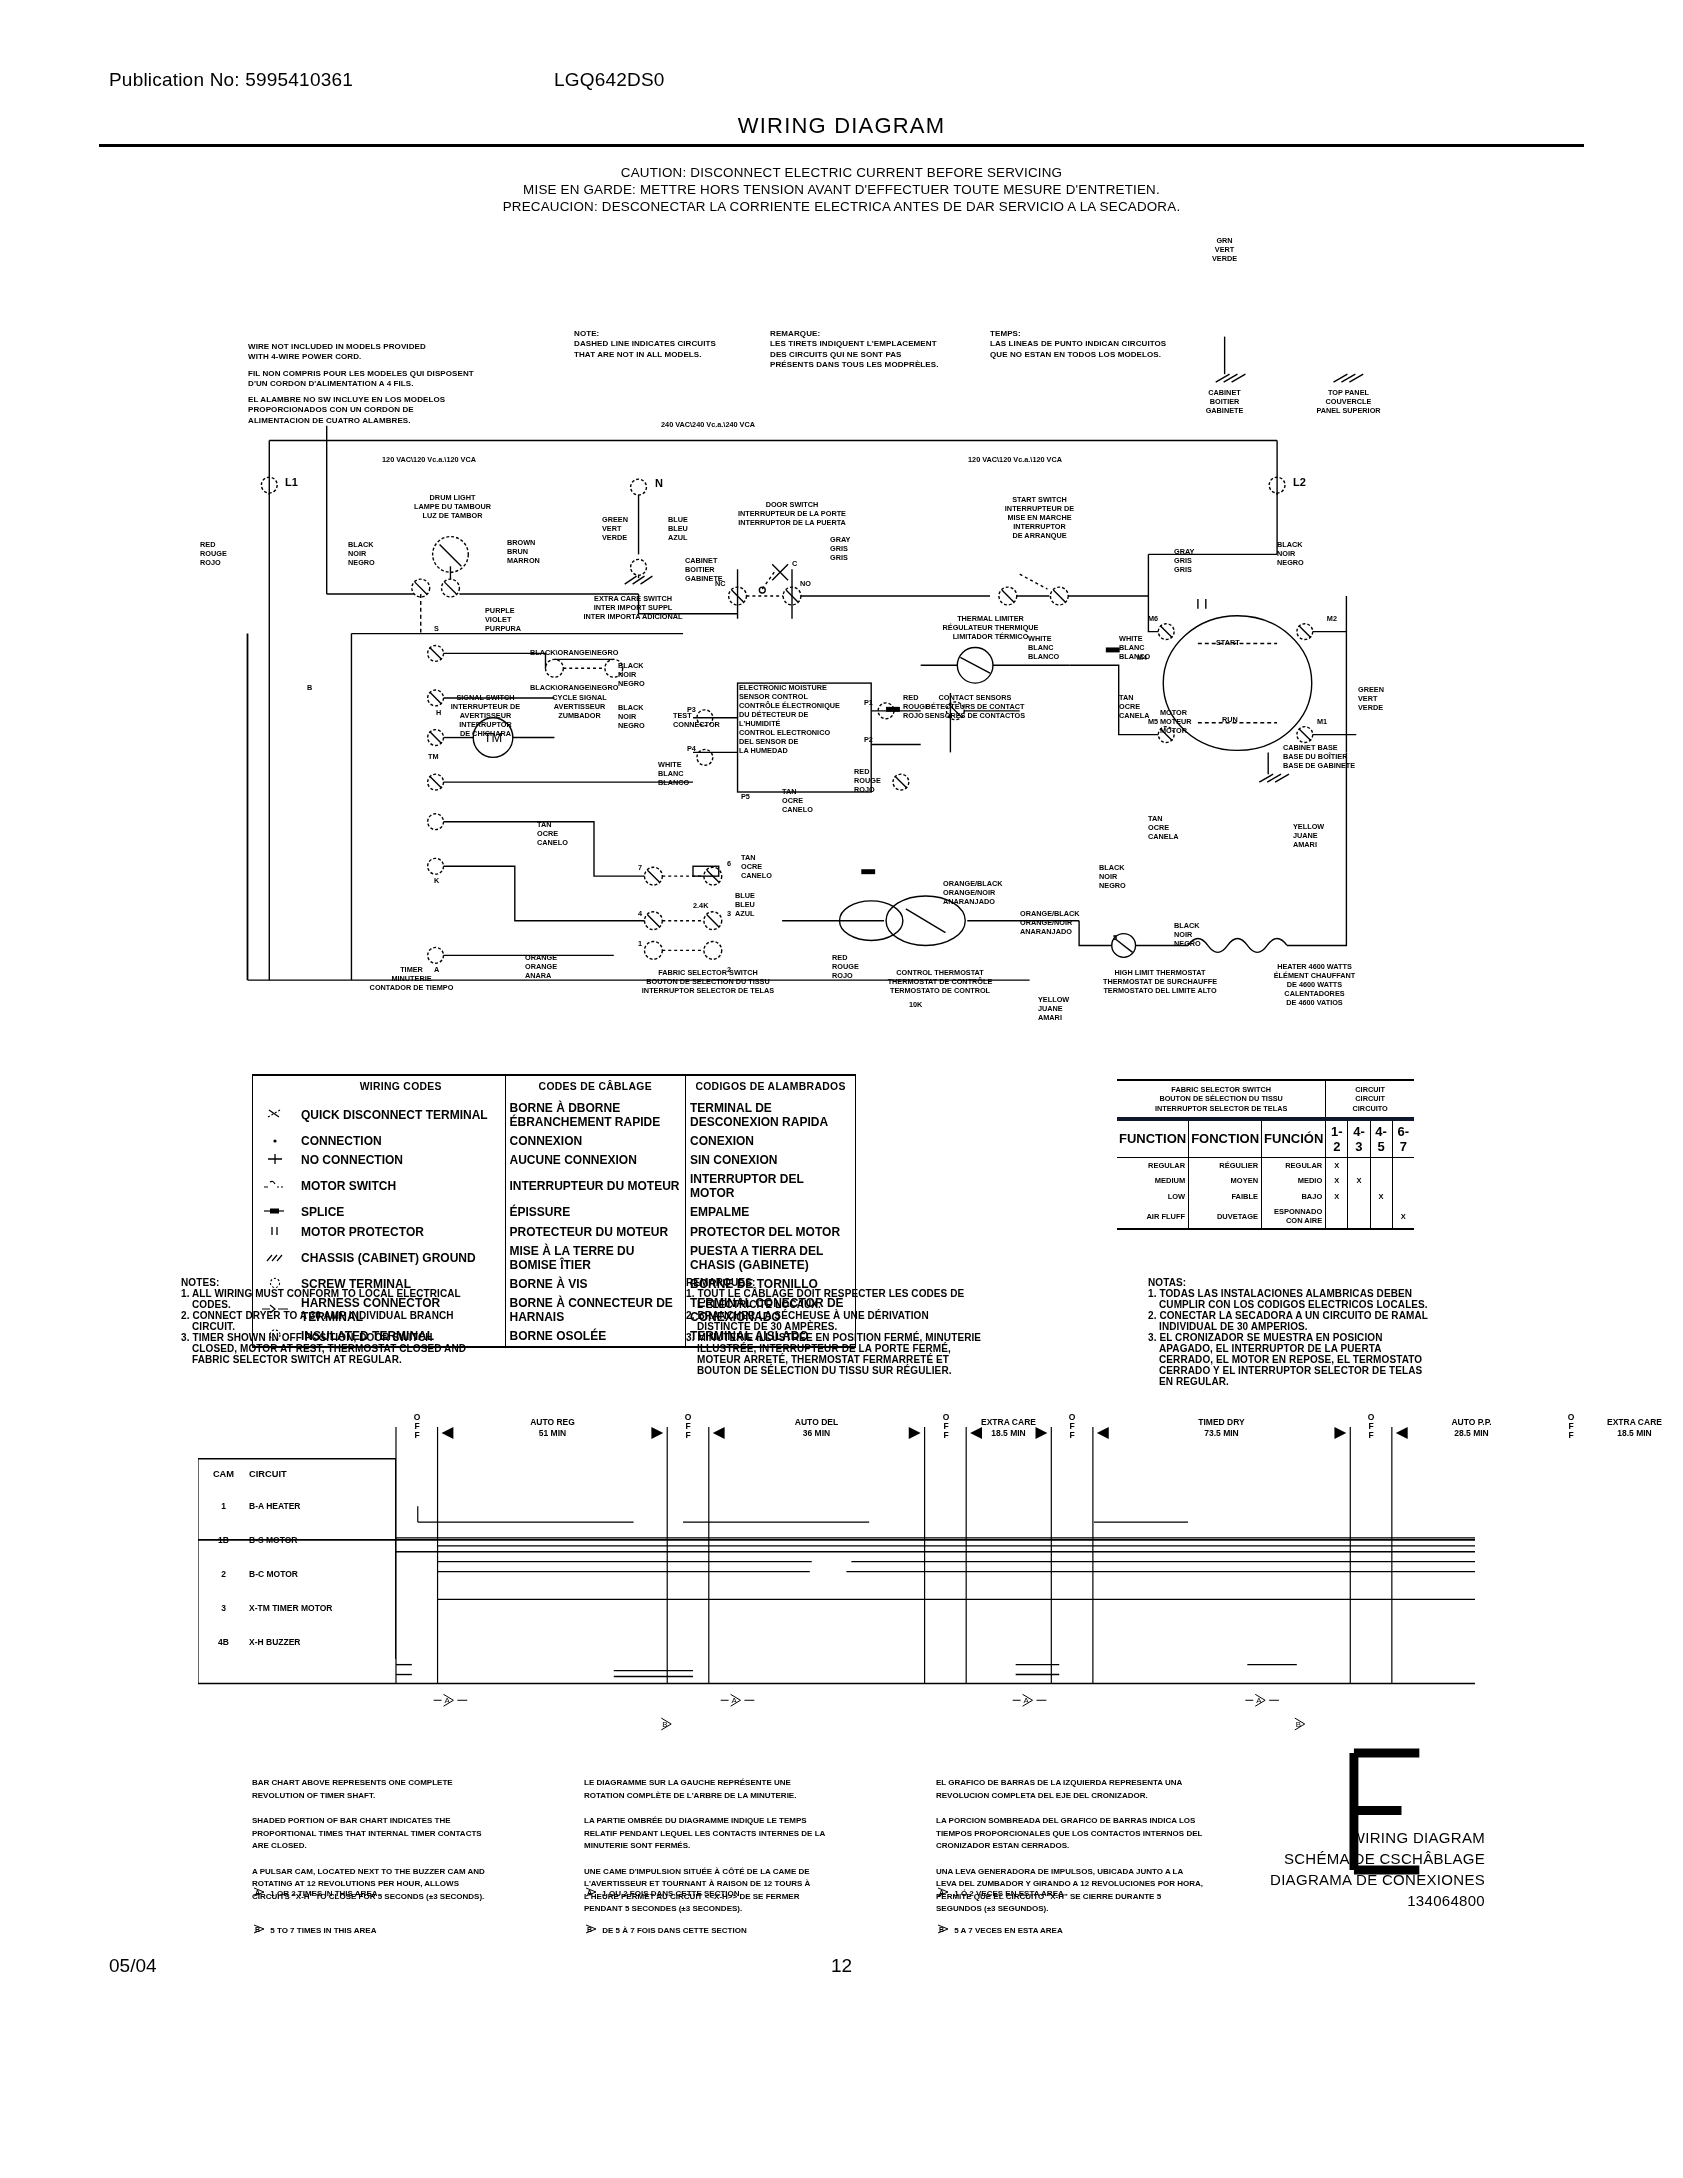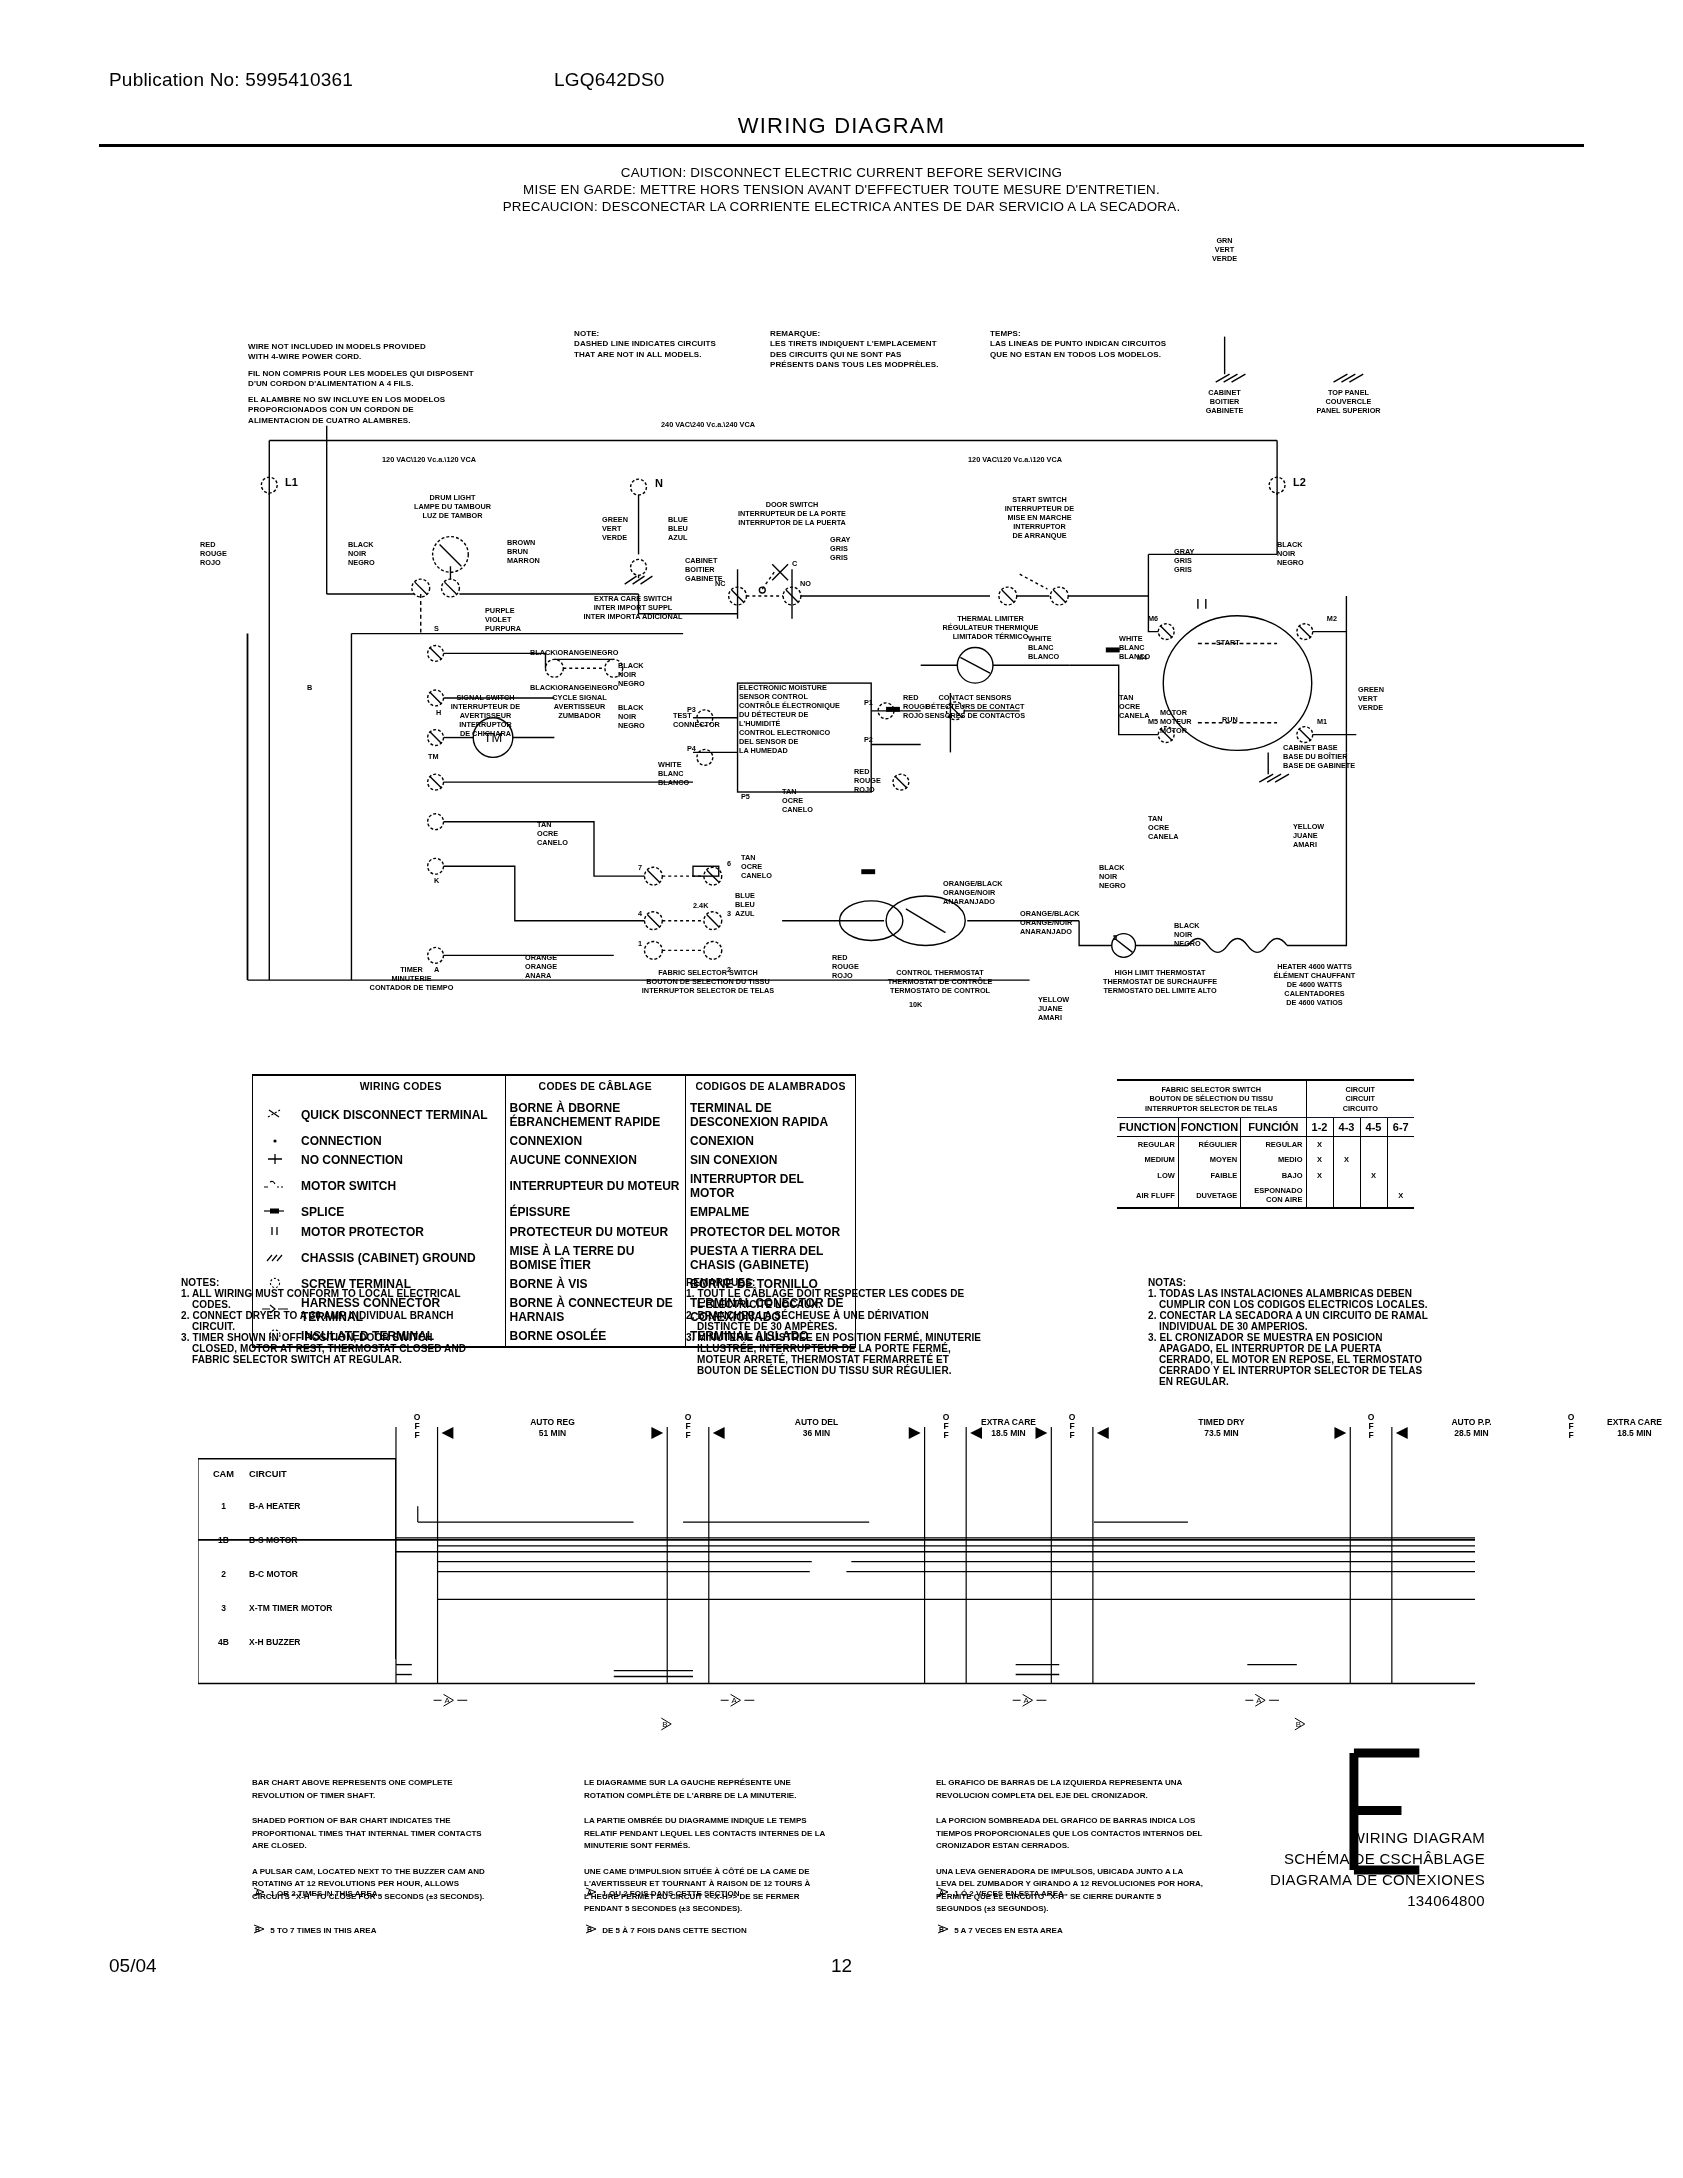--- a/index.html
+++ b/index.html
@@ -41,22 +41,22 @@
   .wc-table td { font-size: 12px; font-weight: bold; padding: 2.6px 4px; letter-spacing: 0; }
   .wc-table .csym { width: 44px; text-align: center; font-size: 9px; }
   .wc-table .c-en { width: 208px; }
   .wc-table .sep { border-right: 1.5px solid #000; }
 
   
   .fs-table { position: absolute; left: 1117px; top: 1079px; width: 297px;
               border-top: 2px solid #000; border-bottom: 2px solid #000; }
   .fs-table table { border-collapse: collapse; width: 100%; }
   .fs-table .hdr td { font-size: 7.3px; font-weight: bold; text-align: center; line-height: 9.3px; padding: 4px 2px; }
-  .fs-table .colhdr td { font-size: 11px; font-weight: bold; text-align: center; padding: 3px 2px;
-                         border-top: 1px solid #0f172a; border-bottom: 1.4px solid #000; }
+  .fs-table .colhdr td { font-size: 13px; font-weight: bold; text-align: center; padding: 3px 2px;
+                         border-top: 4px solid #0f172a; border-bottom: 1.4px solid #000; }
   .fs-table td { font-size: 7.5px; font-weight: bold; padding: 3.2px 3px; }
   .fs-table .fn { text-align: right; padding-left: 5px; }
   .fs-table .cx { text-align: center; width: 27px; }
   .fs-table .vl { border-left: 1.2px solid #000; }
 
   
   .notes-col { position: absolute; font-size: 10px; line-height: 11px; font-weight: bold; letter-spacing: 0.1px; }
   .notes-col .ni { padding-left: 11px; text-indent: -11px; }
 
   

